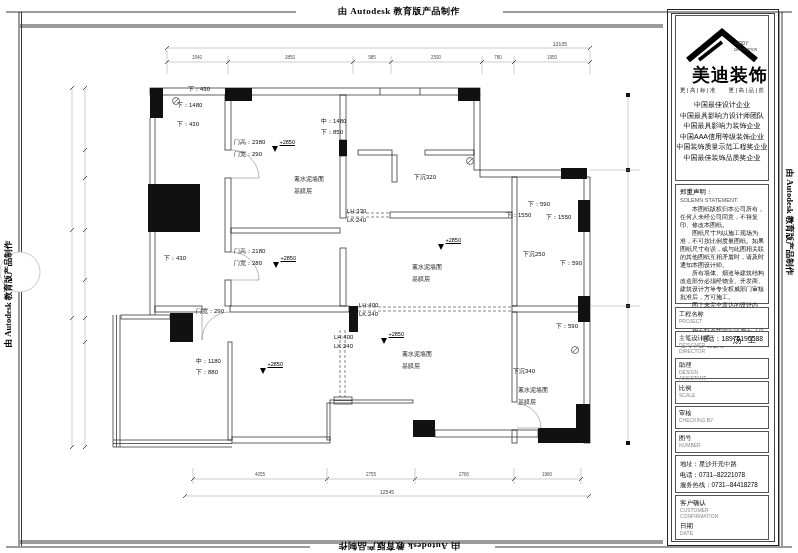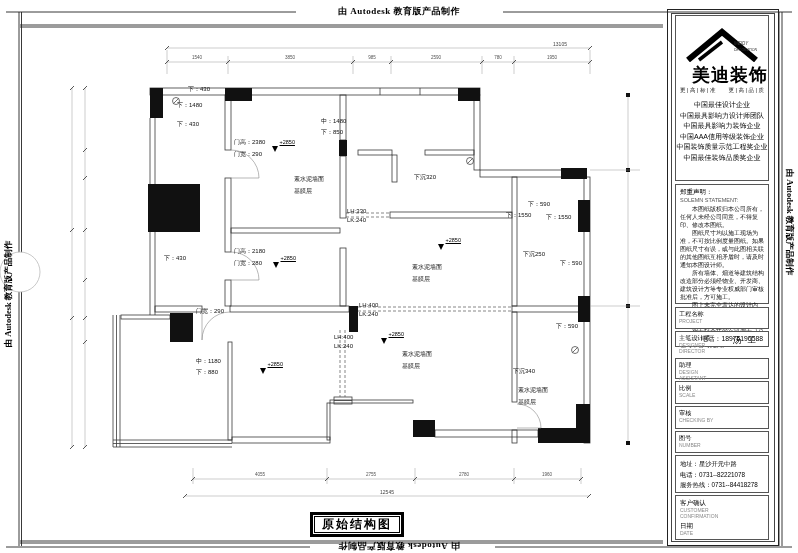--- a/index.html
+++ b/index.html
@@ -303,23 +303,20 @@
       <span class="dimlbl" style="left: 498px; top: 55px;">780</span>
       <span class="dimlbl" style="left: 552px; top: 55px;">1950</span>
       <span class="dimlbl dimtotal" style="left: 560px; top: 41px;">13105</span>
       <span class="dimlbl" style="left: 260px; top: 472px;">4055</span>
       <span class="dimlbl" style="left: 371px; top: 472px;">2755</span>
       <span class="dimlbl" style="left: 464px; top: 472px;">2780</span>
       <span class="dimlbl" style="left: 547px; top: 472px;">1960</span>
       <span class="dimlbl dimtotal" style="left: 387px; top: 489px;">12545</span>
     </div>
 
-  <div class="plan-title">
-    <div class="pt-inner">原始结构图</div>
-  </div>
 
   <div class="tb-outer"></div>
   <div class="tb-inner"></div>
 
   <div class="box logo-box">
     <svg width="92" height="46" viewBox="0 0 92 46">
       <path d="M12,44 L46,16 L80,44" fill="none" stroke="#000" stroke-width="6"></path>
       <path d="M23,44 L46,26" fill="none" stroke="#000" stroke-width="3.5"></path>
       <text x="58" y="29" font-size="4.5" font-style="italic" fill="#333">MEIDY</text>
       <text x="58" y="34.5" font-size="3.5" font-style="italic" fill="#333">DECORATION</text>

